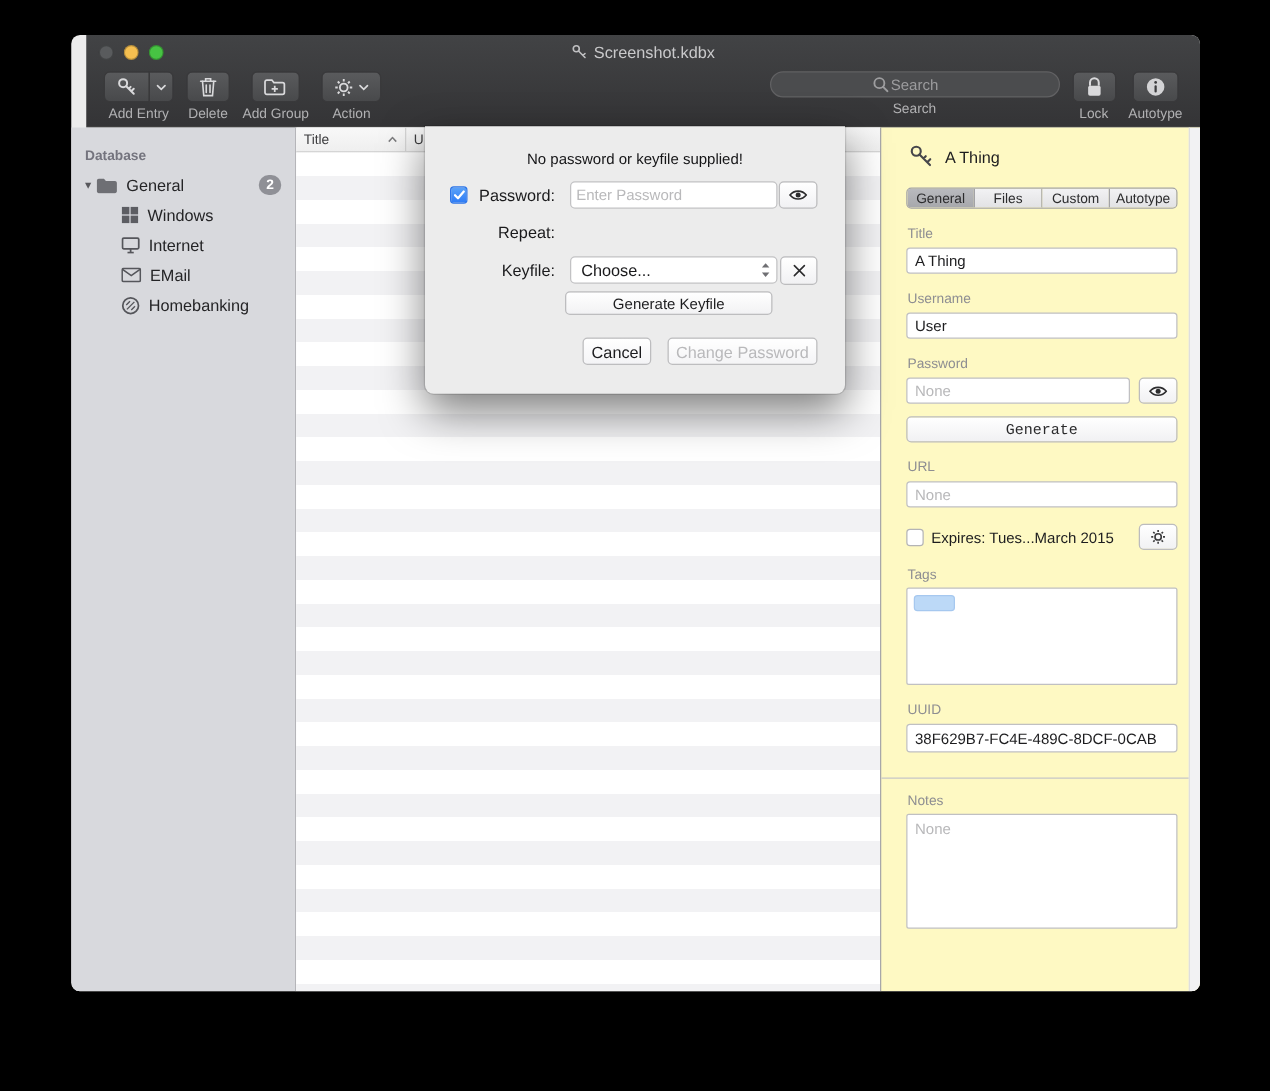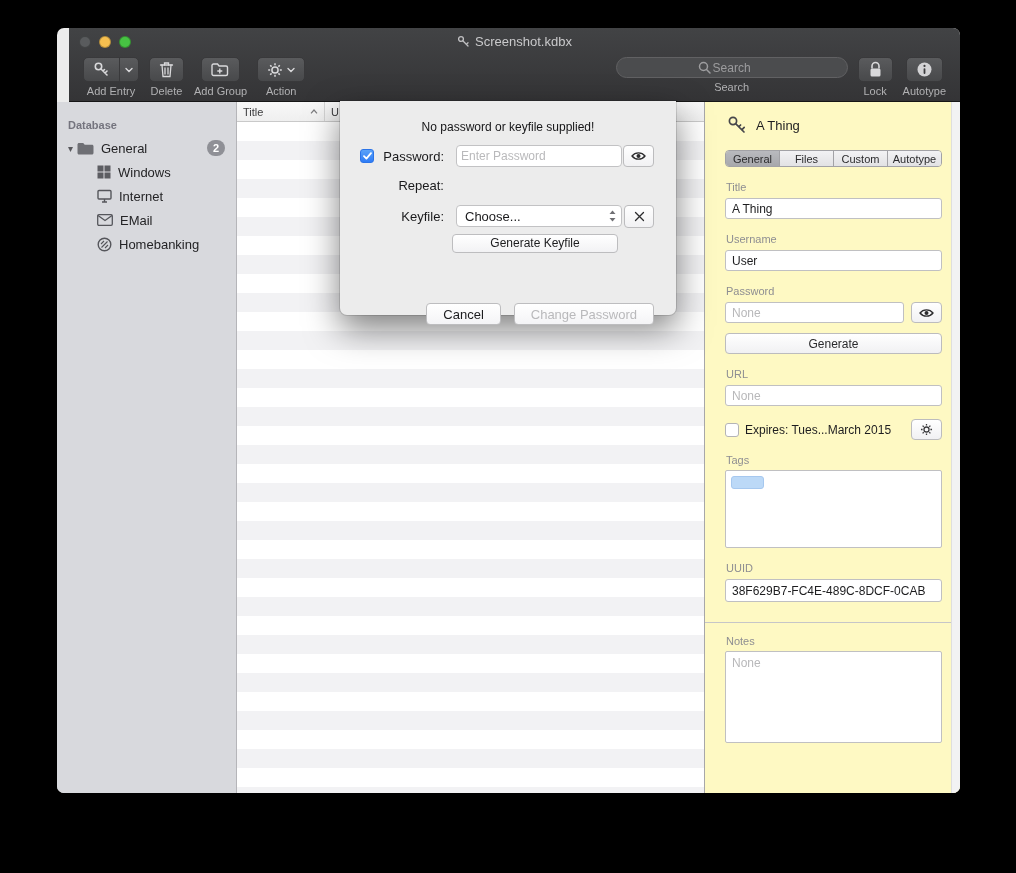--- a/index.html
+++ b/index.html
@@ -80,21 +80,21 @@
            font-size:12px; color:#1d1d1f; padding:0 6px; font-family:"Liberation Sans",sans-serif;
            outline:none; display:block; margin-top:4px; }
   input.field::placeholder, textarea::placeholder { color:#b8b8ba; }
   .row { display:flex; align-items:center; gap:7px; margin-top:4px; }
   .row .field { margin-top:0; flex:1; }
   .mini-btn { height:21px; width:31px; background:linear-gradient(#ffffff,#f1f1f3);
               border:1px solid #bcbcbe; border-radius:4px; display:flex; align-items:center;
               justify-content:center; flex:none; }
   .btn-generate { margin-top:10px; width:100%; height:21px; background:linear-gradient(#ffffff,#f1f1f3);
               border:1px solid #bcbcbe; border-radius:4px; font-size:12px; color:#2a2a2c;
-              font-family:Liberation Sans, sans-serif; }
+              font-family:Liberation Mono, monospace; }
   .expires { margin-top:13px; display:flex; align-items:center; gap:6px; font-size:12px;
              color:#1d1d1f; height:21px; white-space:nowrap; }
   .expires .mini-btn { margin-left:auto; }
   .tags-box { margin-top:3px; height:78px; background:#fff; border:1px solid #c0c0c2;
               border-radius:2px; padding:5px; }
   .tag-chip { width:33px; height:13px; background:#bcd9f7; border:1px solid #a6c8ef; border-radius:3px; }
   .uuid-field { white-space:nowrap; overflow:hidden; height:23px; line-height:21px; }
   .divider { margin:20px -18px 0 -20px; border-top:1px solid #c6c6c8; }
   .notes-box { margin-top:3px; width:100%; height:92px; background:#fff; border:1px solid #c0c0c2;
                border-radius:2px; resize:none; font-size:12px; padding:4px 6px;
@@ -123,21 +123,21 @@
            display:flex; align-items:center; padding:0 5px 0 8px; font-size:13px; color:#1a1a1c;justify-content:center; }
   .popup .stepper { margin-left:auto; display:flex; }
   .dlg-x { margin-left:auto; width:30px; height:23px; }
   .r-genkey { position:absolute; top:132px; left:112px; width:166px; }
   .btn-genkey { width:100%; height:19px; background:linear-gradient(#ffffff,#f2f2f4);
                 border:1px solid #bdbdbf; border-radius:4px; font-size:12px; color:#1c1c1e;
                 font-family:"Liberation Sans",sans-serif; }
   .r-actions { position:absolute; top:169px; right:22px; display:flex; gap:13px; }
   .dlg-btn { height:22px; border-radius:4px; border:1px solid #bdbdbf;
              background:linear-gradient(#ffffff,#f4f4f6); font-size:13px; color:#1c1c1e;
-             padding:0 16px; font-family:"Liberation Sans",sans-serif;margin-top:33px; }
+             padding:0 6px; font-family:"Liberation Sans",sans-serif; }
   .dlg-btn.disabled { color:#b9b9bb; }
 </style>
 </head>
 <body>
 
 <div class="page">
   <div class="window">
 
     <div class="chrome">
       <div class="traffic">

